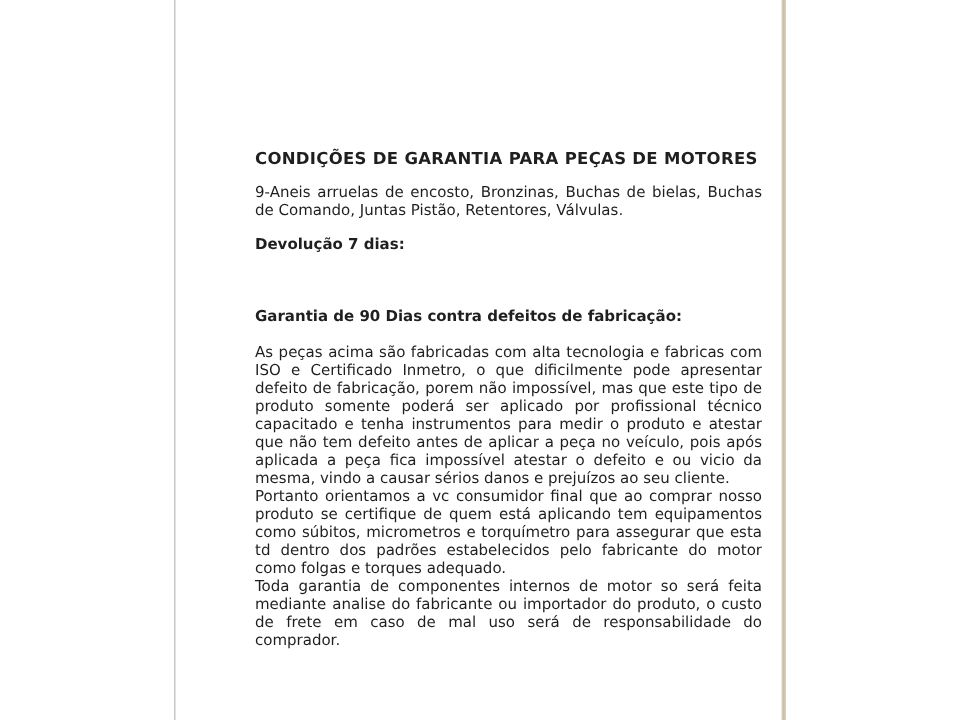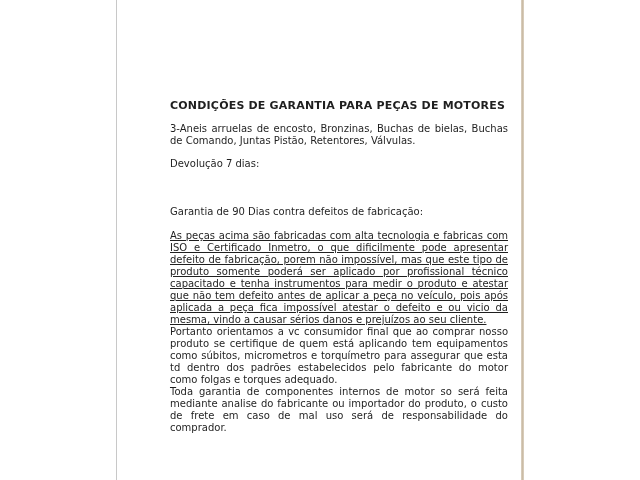--- a/index.html
+++ b/index.html
@@ -44,40 +44,40 @@
     font-size: 11px;
     font-weight: bold;
     line-height: 12px;
     letter-spacing: 0.2px;
     text-align: left;
     margin-bottom: 11px;
     white-space: nowrap;
   }
   .para { margin-bottom: 11px; }
   .para-terms { margin-bottom: 10px; }
-  .heading { font-weight: normal; text-align: left; }
+  .heading { font-weight: bold; text-align: left; }
   .block-devolucao { margin-bottom: 9px; }
   .heading-garantia { margin-bottom: 12px; margin-top: 36px; }
-  .para-garantia-1 { margin-bottom: 0; text-decoration: underline; }
+  .para-garantia-1 { margin-bottom: 0; }
   .para-garantia-2 { margin-bottom: 0; }
   .para-closing { margin-bottom: 0; }
 </style>
 </head>
 <body>
 
 <div class="page">
 
   <div class="rule rule-left"></div>
   <div class="rule rule-right"></div>
 
   <div class="doc">
 
     <div class="doc-title">CONDIÇÕES DE GARANTIA PARA PEÇAS DE MOTORES</div>
 
-    <p class="para">3-Aneis arruelas de encosto, Bronzinas, Buchas de bielas, Buchas de Comando, Juntas Pistão, Retentores, Válvulas.</p>
+    <p class="para">9-Aneis arruelas de encosto, Bronzinas, Buchas de bielas, Buchas de Comando, Juntas Pistão, Retentores, Válvulas.</p>
 
 
     <div class="block-devolucao">
       <div class="heading">Devolução 7 dias:</div>
     </div>
 
     <div class="heading heading-garantia">Garantia de 90 Dias contra defeitos de fabricação:</div>
 
     <p class="para-garantia-1">As peças acima são fabricadas com alta tecnologia e fabricas com ISO e Certificado Inmetro, o que dificilmente pode apresentar defeito de fabricação, porem não impossível, mas que este tipo de produto somente poderá ser aplicado por profissional técnico capacitado e tenha instrumentos para medir o produto e atestar que não tem defeito antes de aplicar a peça no veículo, pois após aplicada a peça fica impossível atestar o defeito e ou vicio da mesma, vindo a causar sérios danos e prejuízos ao seu cliente.</p>
 

